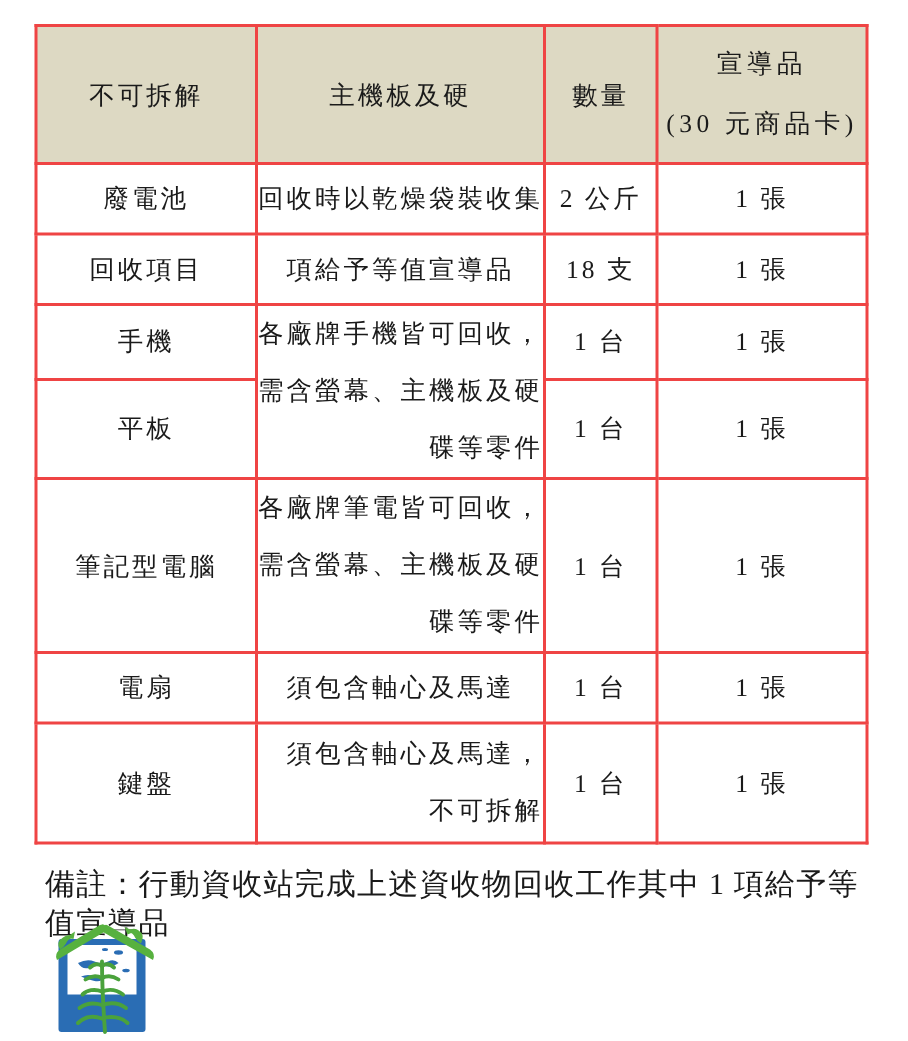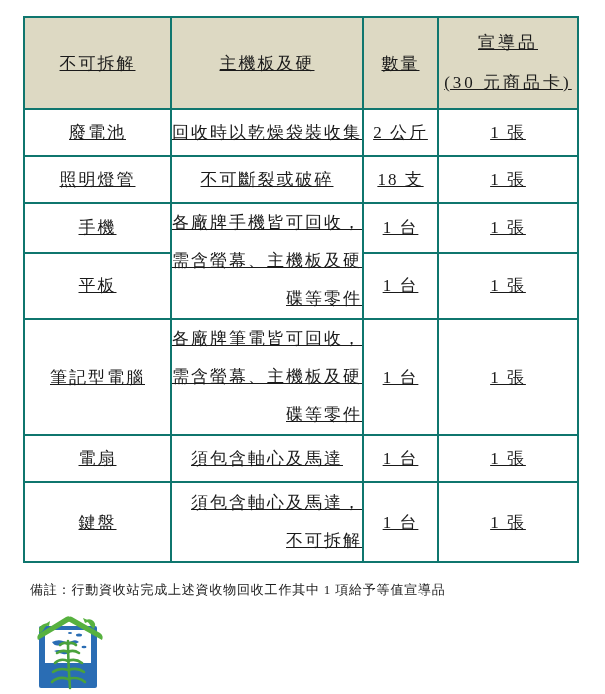--- a/index.html
+++ b/index.html
@@ -20,28 +20,27 @@
   }
   table.recycle{
     position:absolute;
     left:23px;
     top:16px;
     border-collapse:collapse;
     table-layout:fixed;
     width:554px;
   }
   table.recycle td{
-    border:2px solid #0f766e;
+    border:2px solid #ef4444;
     padding:0;
     text-align:center;
     vertical-align:middle;
     font-size:17px;
     letter-spacing:2px;
     overflow:visible;
-    text-decoration:underline;
   }
   td.hdr{
     background:#ddd9c3;
     letter-spacing:4px;
     font-size:17px;
   }
   td.hdr .hline{display:block;line-height:40px;letter-spacing:3px;}
   td.item{letter-spacing:4px;margin-top:16px;}
   td.desc{
     text-align:left;
@@ -54,21 +53,21 @@
   td.reward{letter-spacing:1px;}
   td.reward-top{
     vertical-align:top;
     padding-top:18px;
   }
   .note{
     position:absolute;
     left:30px;
     top:577px;
     width:560px;
-    font-size:13px;
+    font-size:20px;
     letter-spacing:0.8px;
     line-height:26px;
   }
   .logo{
     position:absolute;
     left:32px;
     top:609px;
     width:76px;
     height:82px;
   }
@@ -100,23 +99,23 @@
     <tr style="height:47px">
       <td class="item">廢電池</td>
       <td class="desc">
         <span>回收時以乾燥袋裝收集</span>
       </td>
       <td class="qty">2 公斤</td>
       <td class="reward">1 張</td>
     </tr>
 
     <tr style="height:47px">
-      <td class="item">照明燈管</td>
-      <td class="desc">
-        <span>不可斷裂或破碎</span>
+      <td class="item">回收項目</td>
+      <td class="desc">
+        <span>項給予等值宣導品</span>
       </td>
       <td class="qty">18 支</td>
       <td class="reward">1 張</td>
     </tr>
 
     <tr style="height:48px">
       <td class="item">手機</td>
       <td class="desc" rowspan="2">
         <span class="line">各廠牌手機皆可回收，</span>
         <span class="line">需含螢幕、主機板及硬</span>

